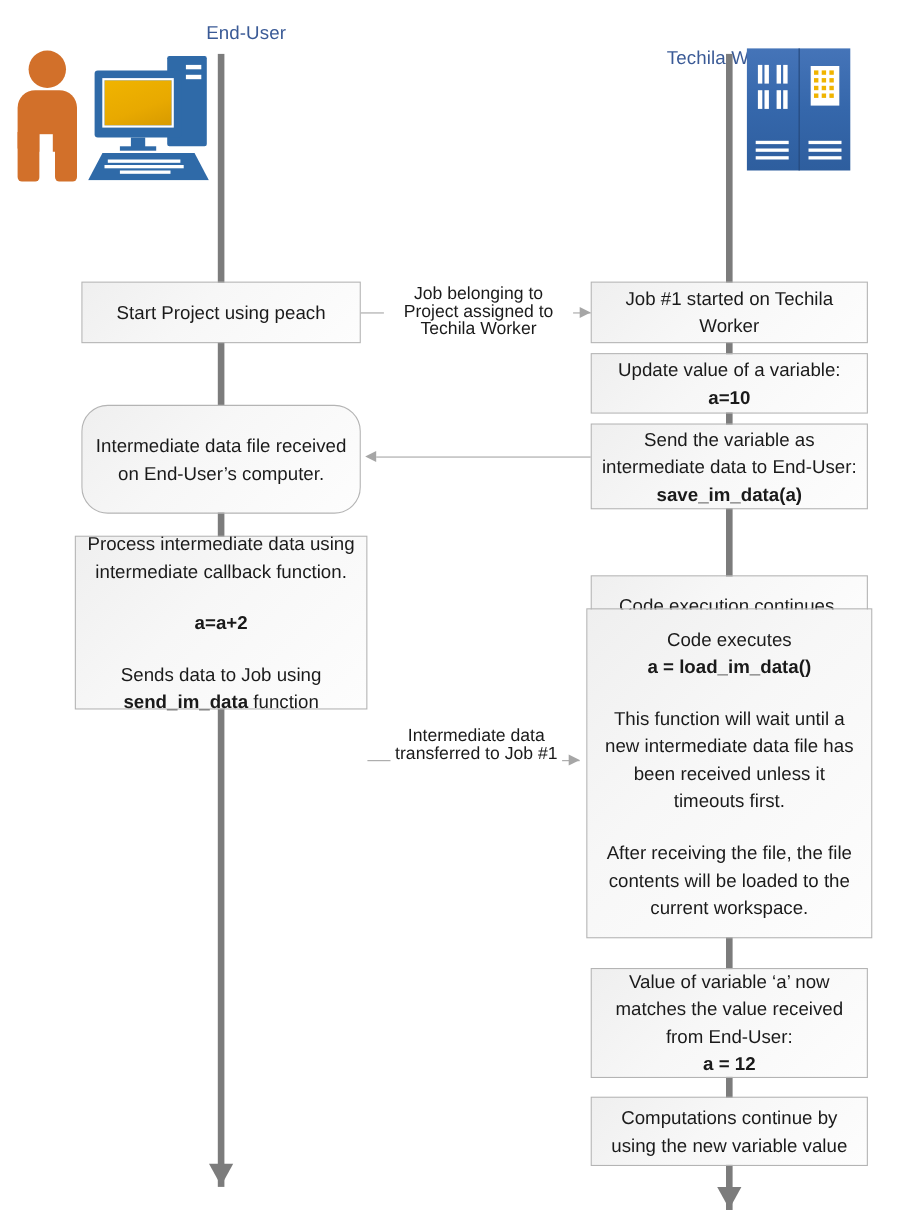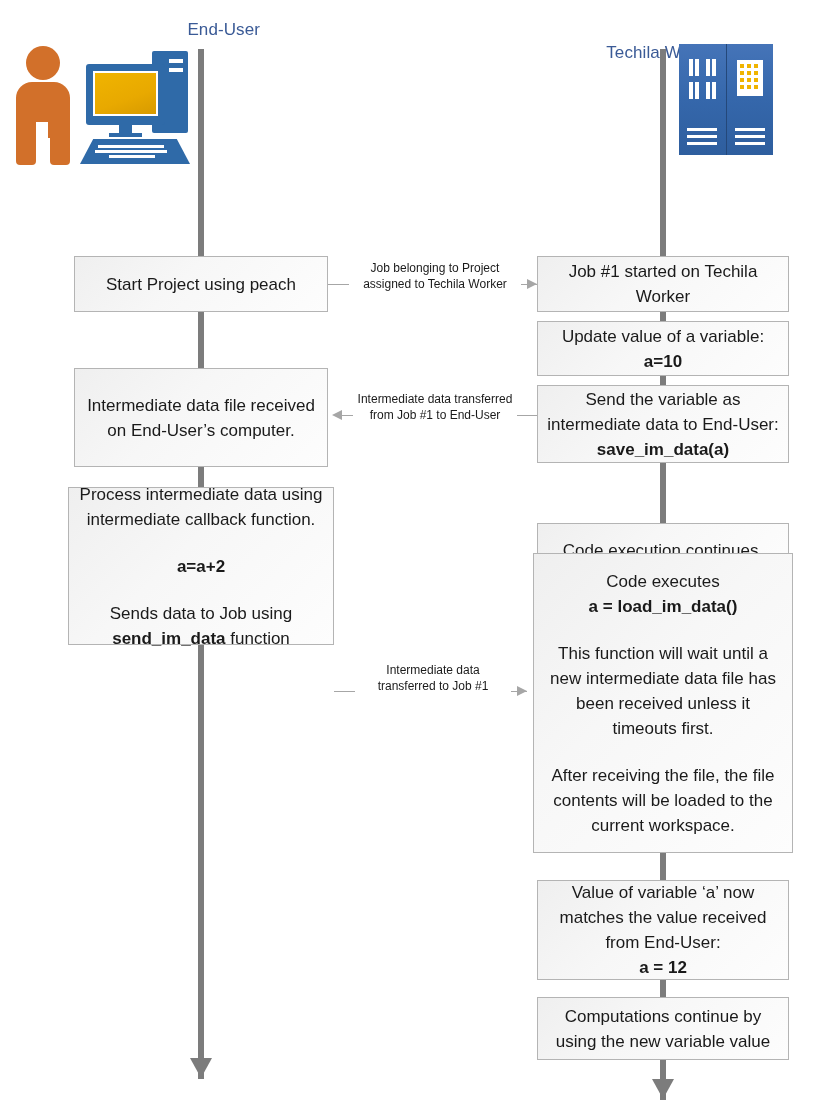--- a/index.html
+++ b/index.html
@@ -81,21 +81,21 @@
   .arrow-left {
     position: absolute;
     width: 0; height: 0;
     border-top: 5px solid transparent;
     border-bottom: 5px solid transparent;
     border-right: 10px solid #a6a6a6;
   }
   .edge-label {
     position: absolute;
     text-align: center;
-    font-size: 12px;
+    font-size: 16px;
     line-height: 16px;
     color: #1a1a1a;
     background: #ffffff;
     padding: 0 2px;
   }
 
   
   .icon-enduser { position: absolute; }
   .person-head {
     position: absolute;
@@ -258,21 +258,21 @@
   <div class="lifeline" style="left:198px; top:49px; height:1030px;"></div>
   <div class="lifeline-arrow" style="left:190px; top:1058px;"></div>
 
   <div class="lifeline" style="left:660px; top:49px; height:1051px;"></div>
   <div class="lifeline-arrow" style="left:652px; top:1079px;"></div>
 
   <div class="node" style="left:74px; top:256px; width:254px; height:56px;">
     <span class="txt">Start Project using peach</span>
   </div>
 
-  <div class="node" style="left:74px; top:368px; width:254px; height:99px;">
+  <div class="node" style="left:74px; top:368px; width:254px; height:99px;border-radius:24px;">
     <span class="txt">Intermediate data file received on End-User’s computer.</span>
   </div>
 
   <div class="node" style="left:68px; top:487px; width:266px; height:158px;">
     <span class="txt">
       <span>Process intermediate data using intermediate callback function.</span>
       <span class="gap"></span>
       <b>a=a+2</b>
       <span class="gap"></span>
       <span>Sends data to Job using </span><b>send_im_data</b><span> function</span>
@@ -321,19 +321,18 @@
   <div class="node" style="left:537px; top:997px; width:252px; height:63px;">
     <span class="txt">Computations continue by using the new variable value</span>
   </div>
 
   <div class="hline" style="left:328px; top:284px; width:209px;"></div>
   <div class="arrow-right" style="left:527px; top:279px;"></div>
   <div class="edge-label" style="left:349px; top:260px; width:168px;">Job belonging to Project assigned to Techila Worker</div>
 
   <div class="hline" style="left:342px; top:415px; width:195px;"></div>
   <div class="arrow-left" style="left:332px; top:410px;"></div>
-  <div class="edge-label" style="left:353px; top:391px; width:160px;">Intermediate data transferred from Job #1 to End-User</div>
 
   <div class="hline" style="left:334px; top:691px; width:193px;"></div>
   <div class="arrow-right" style="left:517px; top:686px;"></div>
   <div class="edge-label" style="left:355px; top:662px; width:152px;">Intermediate data transferred to Job #1</div>
 
 </div>
 
 </body></html>

